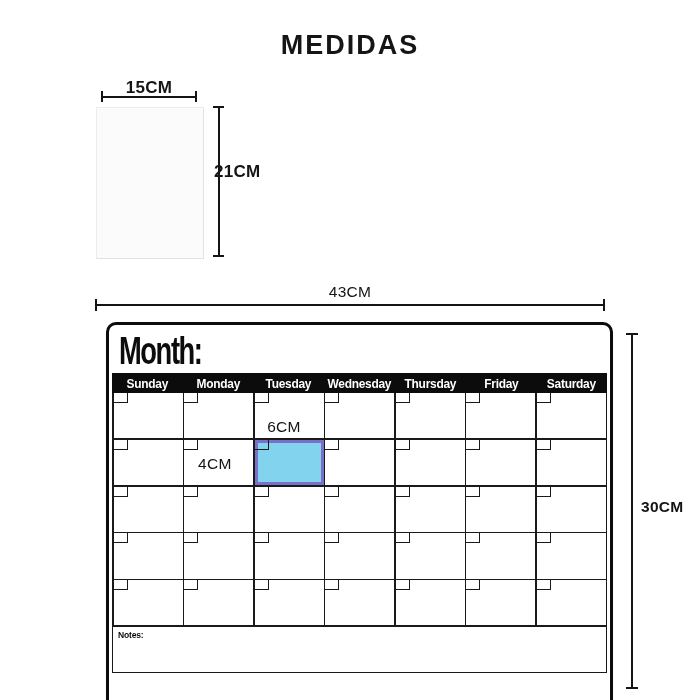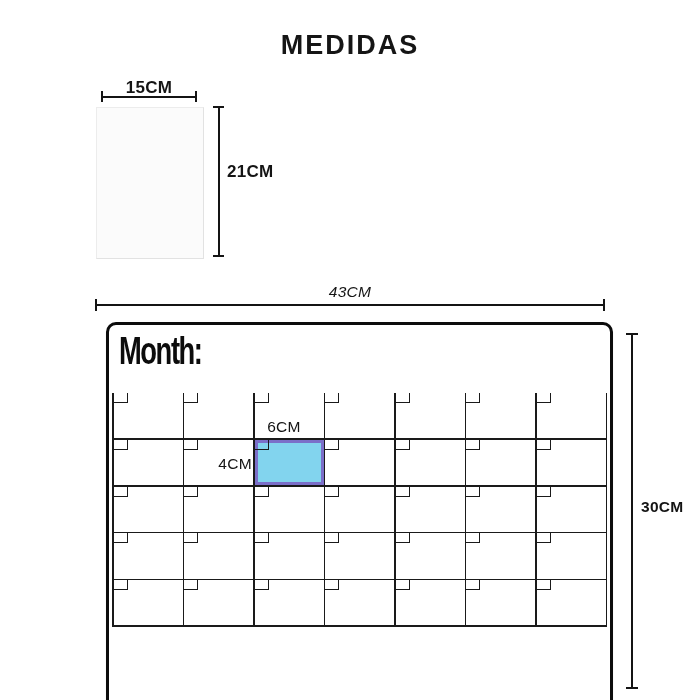--- a/index.html
+++ b/index.html
@@ -17,21 +17,21 @@
     position:absolute;left:96px;top:95px;width:106px;height:150px;
     background:#fbfbfb;border:1px solid #ececec;
     border-right-color:#e2e2e2;border-bottom-color:#e2e2e2;
   }
   
   .mline,.mtick{position:absolute;background:#141414;}
   .mlabel{position:absolute;color:#141414;white-space:nowrap;}
   .lbl-sm{font-size:17px;font-weight:600;letter-spacing:.3px;}
   .lbl-md{font-size:15.5px;font-weight:500;letter-spacing:.3px;}
   .center{text-align:center;}
-  .right{text-align:right;}
+  .right{}
   
   .board{
     position:absolute;left:106px;top:310px;width:507px;height:412px;
     box-sizing:border-box;background:#fff;border:3px solid #0c0c0c;
     border-radius:10px;box-shadow:0 3px 2px -1px rgba(0,0,0,.4);
   }
   .month-title{
     position:absolute;left:10px;top:7px;font-size:38px;line-height:1;
     font-weight:700;letter-spacing:-2px;color:#0c0c0c;white-space:nowrap;
     transform:scaleX(.72);transform-origin:0 0;
@@ -81,39 +81,48 @@
     <div class="mlabel lbl-sm center" style="left:101px;top:66px;width:96px;">15CM</div>
     <div class="mline" style="left:101px;top:84px;width:96px;height:2px;"></div>
     <div class="mtick" style="left:101px;top:79px;width:2px;height:11px;"></div>
     <div class="mtick" style="left:195px;top:79px;width:2px;height:11px;"></div>
   </div>
 
   <div>
     <div class="mline" style="left:218px;top:95px;width:2px;height:150px;"></div>
     <div class="mtick" style="left:213px;top:94px;width:11px;height:2px;"></div>
     <div class="mtick" style="left:213px;top:243px;width:11px;height:2px;"></div>
-    <div class="mlabel lbl-sm" style="left:227px;top:150px;">21CM</div>
+    <div class="mlabel lbl-sm" style="left:214px;top:150px;">21CM</div>
   </div>
 
   <div>
-    <div class="mlabel lbl-md center" style="left:95px;top:271px;width:510px;font-style:italic;">43CM</div>
+    <div class="mlabel lbl-md center" style="left:95px;top:271px;width:510px;">43CM</div>
     <div class="mline" style="left:95px;top:292px;width:510px;height:2px;"></div>
     <div class="mtick" style="left:95px;top:287px;width:2px;height:12px;"></div>
     <div class="mtick" style="left:603px;top:287px;width:2px;height:12px;"></div>
   </div>
 
   <div>
     <div class="mline" style="left:631px;top:322px;width:2px;height:355px;"></div>
     <div class="mtick" style="left:626px;top:321px;width:12px;height:2px;"></div>
     <div class="mtick" style="left:626px;top:675px;width:12px;height:2px;"></div>
     <div class="mlabel lbl-md" style="left:641px;top:486px;font-weight:bold;">30CM</div>
   </div>
 
   <div class="board">
     <div class="month-title">Month:</div>
+    <div class="day-bar" id="day-bar">
+        <span class="day">Sunday</span>
+        <span class="day">Monday</span>
+        <span class="day">Tuesday</span>
+        <span class="day">Wednesday</span>
+        <span class="day">Thursday</span>
+        <span class="day">Friday</span>
+        <span class="day">Saturday</span>
+      </div>
     <div class="weeks" id="weeks-grid">
         <div class="cell"></div>
         <div class="cell"></div>
         <div class="cell"></div>
         <div class="cell"></div>
         <div class="cell"></div>
         <div class="cell"></div>
         <div class="cell"></div>
         <div class="cell"></div>
         <div class="cell"></div>
@@ -137,18 +146,21 @@
         <div class="cell"></div>
         <div class="cell"></div>
         <div class="cell"></div>
         <div class="cell"></div>
         <div class="cell"></div>
         <div class="cell"></div>
         <div class="cell"></div>
         <div class="cell"></div>
         <div class="cell"></div>
       </div>
+    <div class="notes">
+      <div class="notes-label">Notes:</div>
+    </div>
   </div>
 
   <div class="mlabel lbl-md center cell-w-label">6CM</div>
   <div class="mlabel lbl-md right cell-h-label">4CM</div>
 
 </div>
 
 </body></html>

